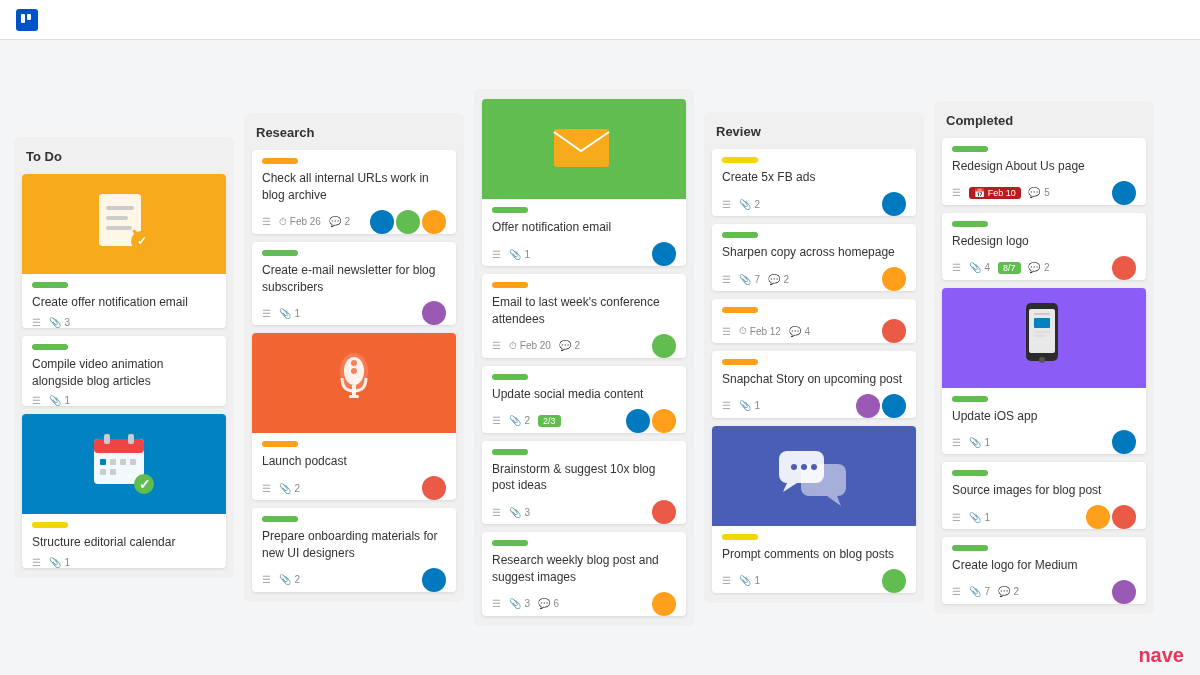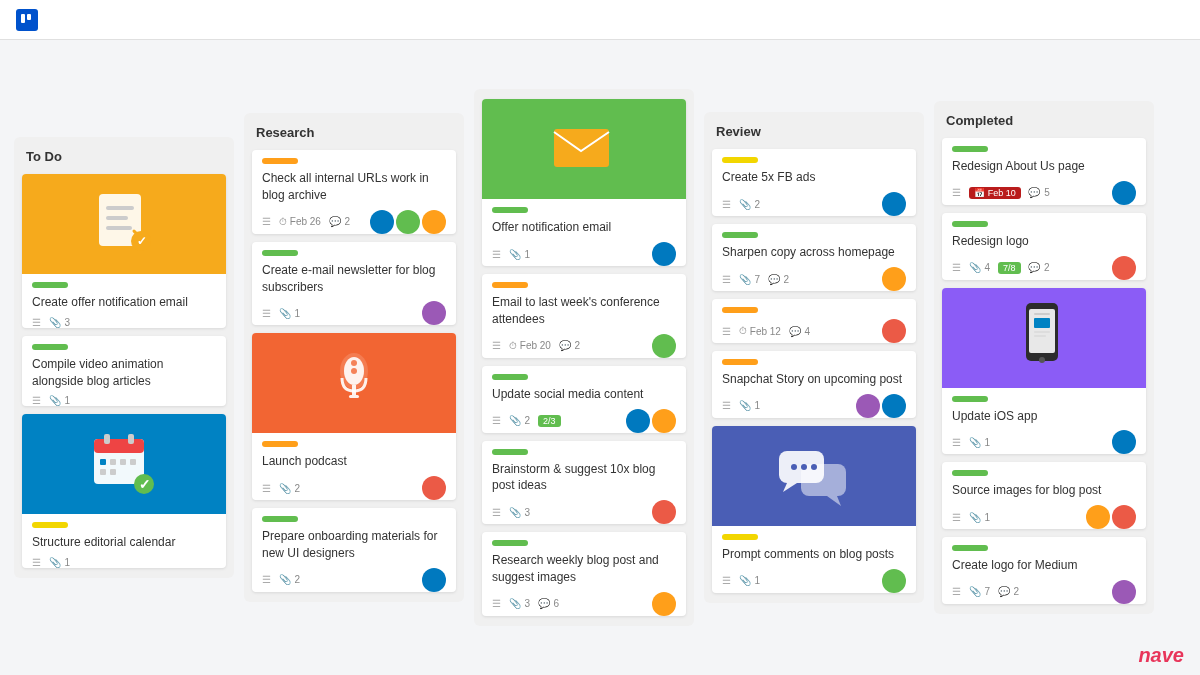--- a/index.html
+++ b/index.html
@@ -150,21 +150,20 @@
       border-radius: 3px;
       padding: 1px 5px;
     }
     .nave-logo {
       position: absolute;
       bottom: 8px;
       right: 16px;
       font-size: 20px;
       font-weight: 700;
       color: #e8355a;
-      font-style: italic;
     }
   </style>
 </head>
 <body>
 
 <div class="top-bar">
   <div class="trello-logo">
     <div class="logo-icon">
       <svg width="14" height="14" viewBox="0 0 14 14" fill="none">
         <rect x="1" y="1" width="4" height="9" rx="1" fill="white"></rect>
@@ -517,21 +516,21 @@
       </div>
       <div class="card">
         <div class="card-body">
           <div class="card-label label-green"></div>
           <div class="card-title">Redesign logo</div>
           <div class="card-meta">
             <span class="meta-item">
               <span style="color:#aaa">☰</span>
             </span>
             <span class="meta-item"><span>📎</span> 4</span>
-            <span class="badge-progress">7/8</span>
+            <span class="badge-progress">8/7</span>
             <span class="meta-item"><span>💬</span> 2</span>
             <div class="avatar-row">
               <div class="avatar" style="background: rgb(235, 90, 70); color: white; font-size: 8px;"></div>
             </div>
           </div>
         </div>
       </div>
       <div class="card">
         <div class="card-img-hero" style="background: rgb(139, 92, 246);">
           <svg width="80" height="90" viewBox="0 0 80 90">

